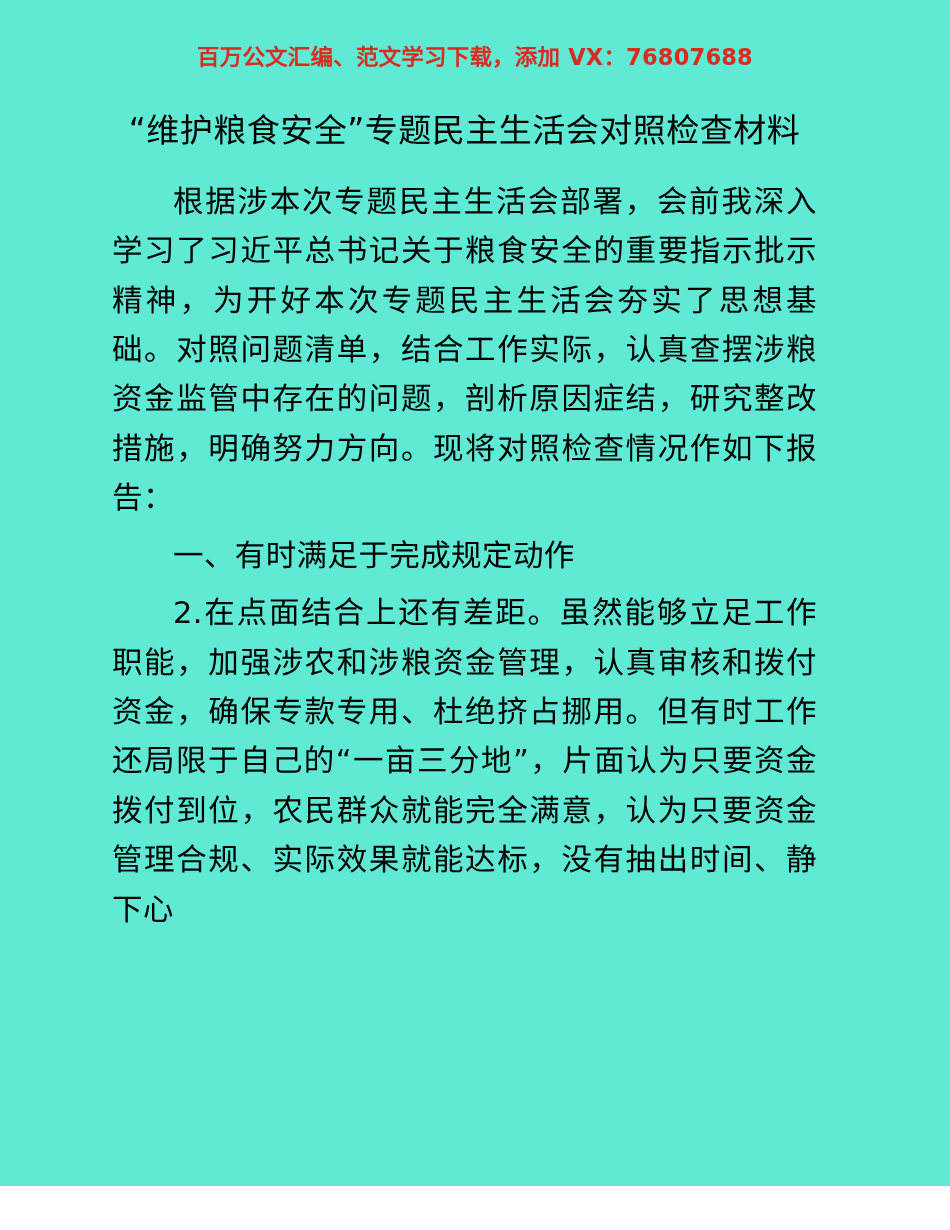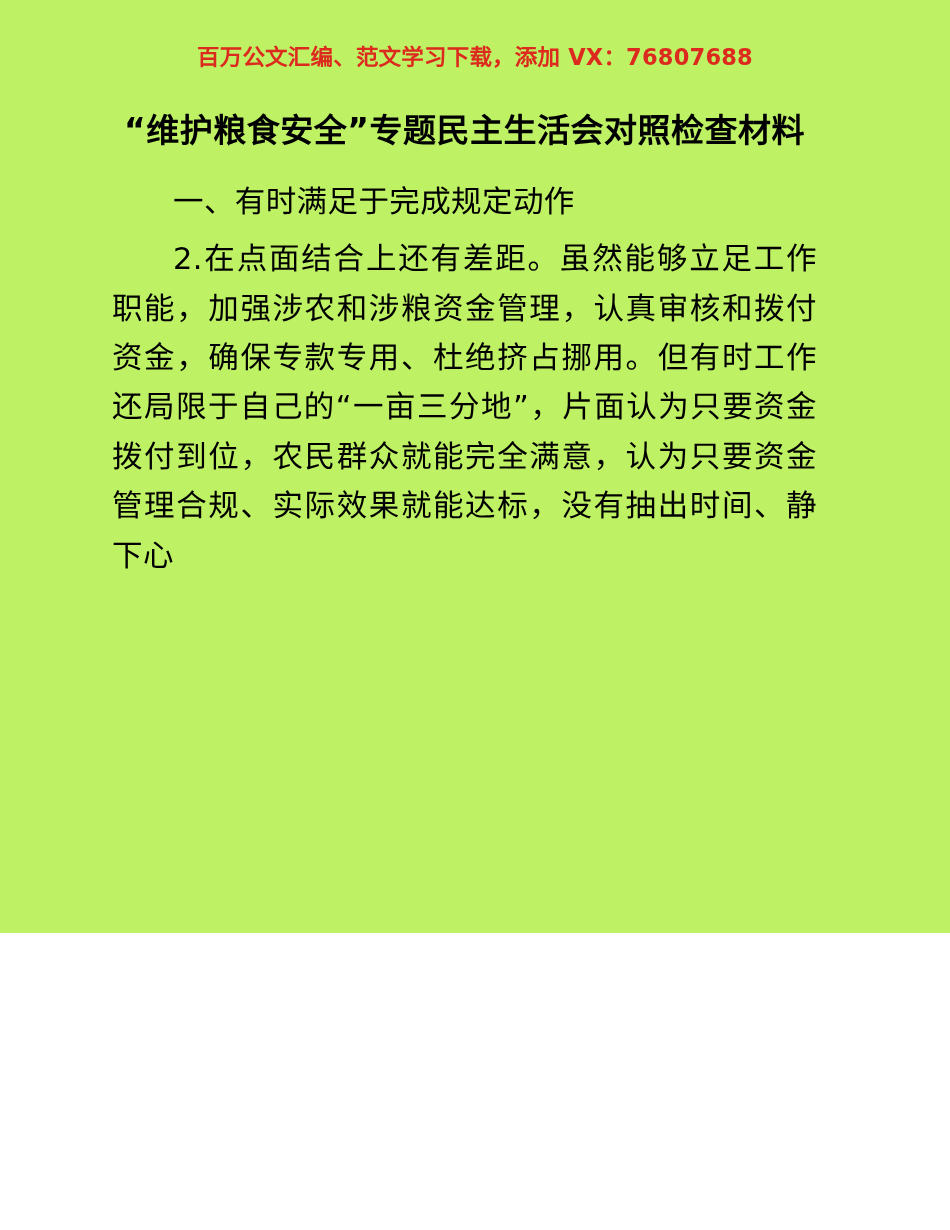--- a/index.html
+++ b/index.html
@@ -9,22 +9,22 @@
     background: #ffffff;
   }
 
   body {
     font-family: "DejaVu Sans", "Liberation Sans", sans-serif;
   }
 
   .page {
     position: relative;
     width: 950px;
-    height: 933px;
-    background: #bef264;
+    height: 1186px;
+    background: #5eead4;
     overflow: hidden;
     box-sizing: border-box;
   }
 
   
   .watermark-banner {
     position: absolute;
     top: 44px;
     left: 0;
     width: 950px;
@@ -41,21 +41,21 @@
   
   .doc {
     position: absolute;
     top: 108px;
     left: 112px;
     width: 705px;
   }
 
   .doc-title {
     font-size: 33px;
-    font-weight: 700;
+    font-weight: 400;
     line-height: 1.42;
     text-align: center;
     color: #000000;
     margin: 0 0 22px 0;
     letter-spacing: 0.5px;
   }
 
   .para {
     font-size: 30.5px;
     line-height: 1.62;
@@ -76,20 +76,21 @@
 <body>
 
 <div class="page">
 
   <div class="watermark-banner">百万公文汇编、范文学习下载，添加 VX：76807688</div>
 
   <div class="doc">
 
     <h1 class="doc-title">“维护粮食安全”专题民主生活会对照检查材料</h1>
 
+    <p class="para">根据涉本次专题民主生活会部署，会前我深入学习了习近平总书记关于粮食安全的重要指示批示精神，为开好本次专题民主生活会夯实了思想基础。对照问题清单，结合工作实际，认真查摆涉粮资金监管中存在的问题，剖析原因症结，研究整改措施，明确努力方向。现将对照检查情况作如下报告：</p>
 
     <p class="para section-heading">一、有时满足于完成规定动作</p>
 
 
     <p class="para">2.在点面结合上还有差距。虽然能够立足工作职能，加强涉农和涉粮资金管理，认真审核和拨付资金，确保专款专用、杜绝挤占挪用。但有时工作还局限于自己的“一亩三分地”，片面认为只要资金拨付到位，农民群众就能完全满意，认为只要资金管理合规、实际效果就能达标，没有抽出时间、静下心</p>
 
   </div>
 </div>
 
 </body></html>

